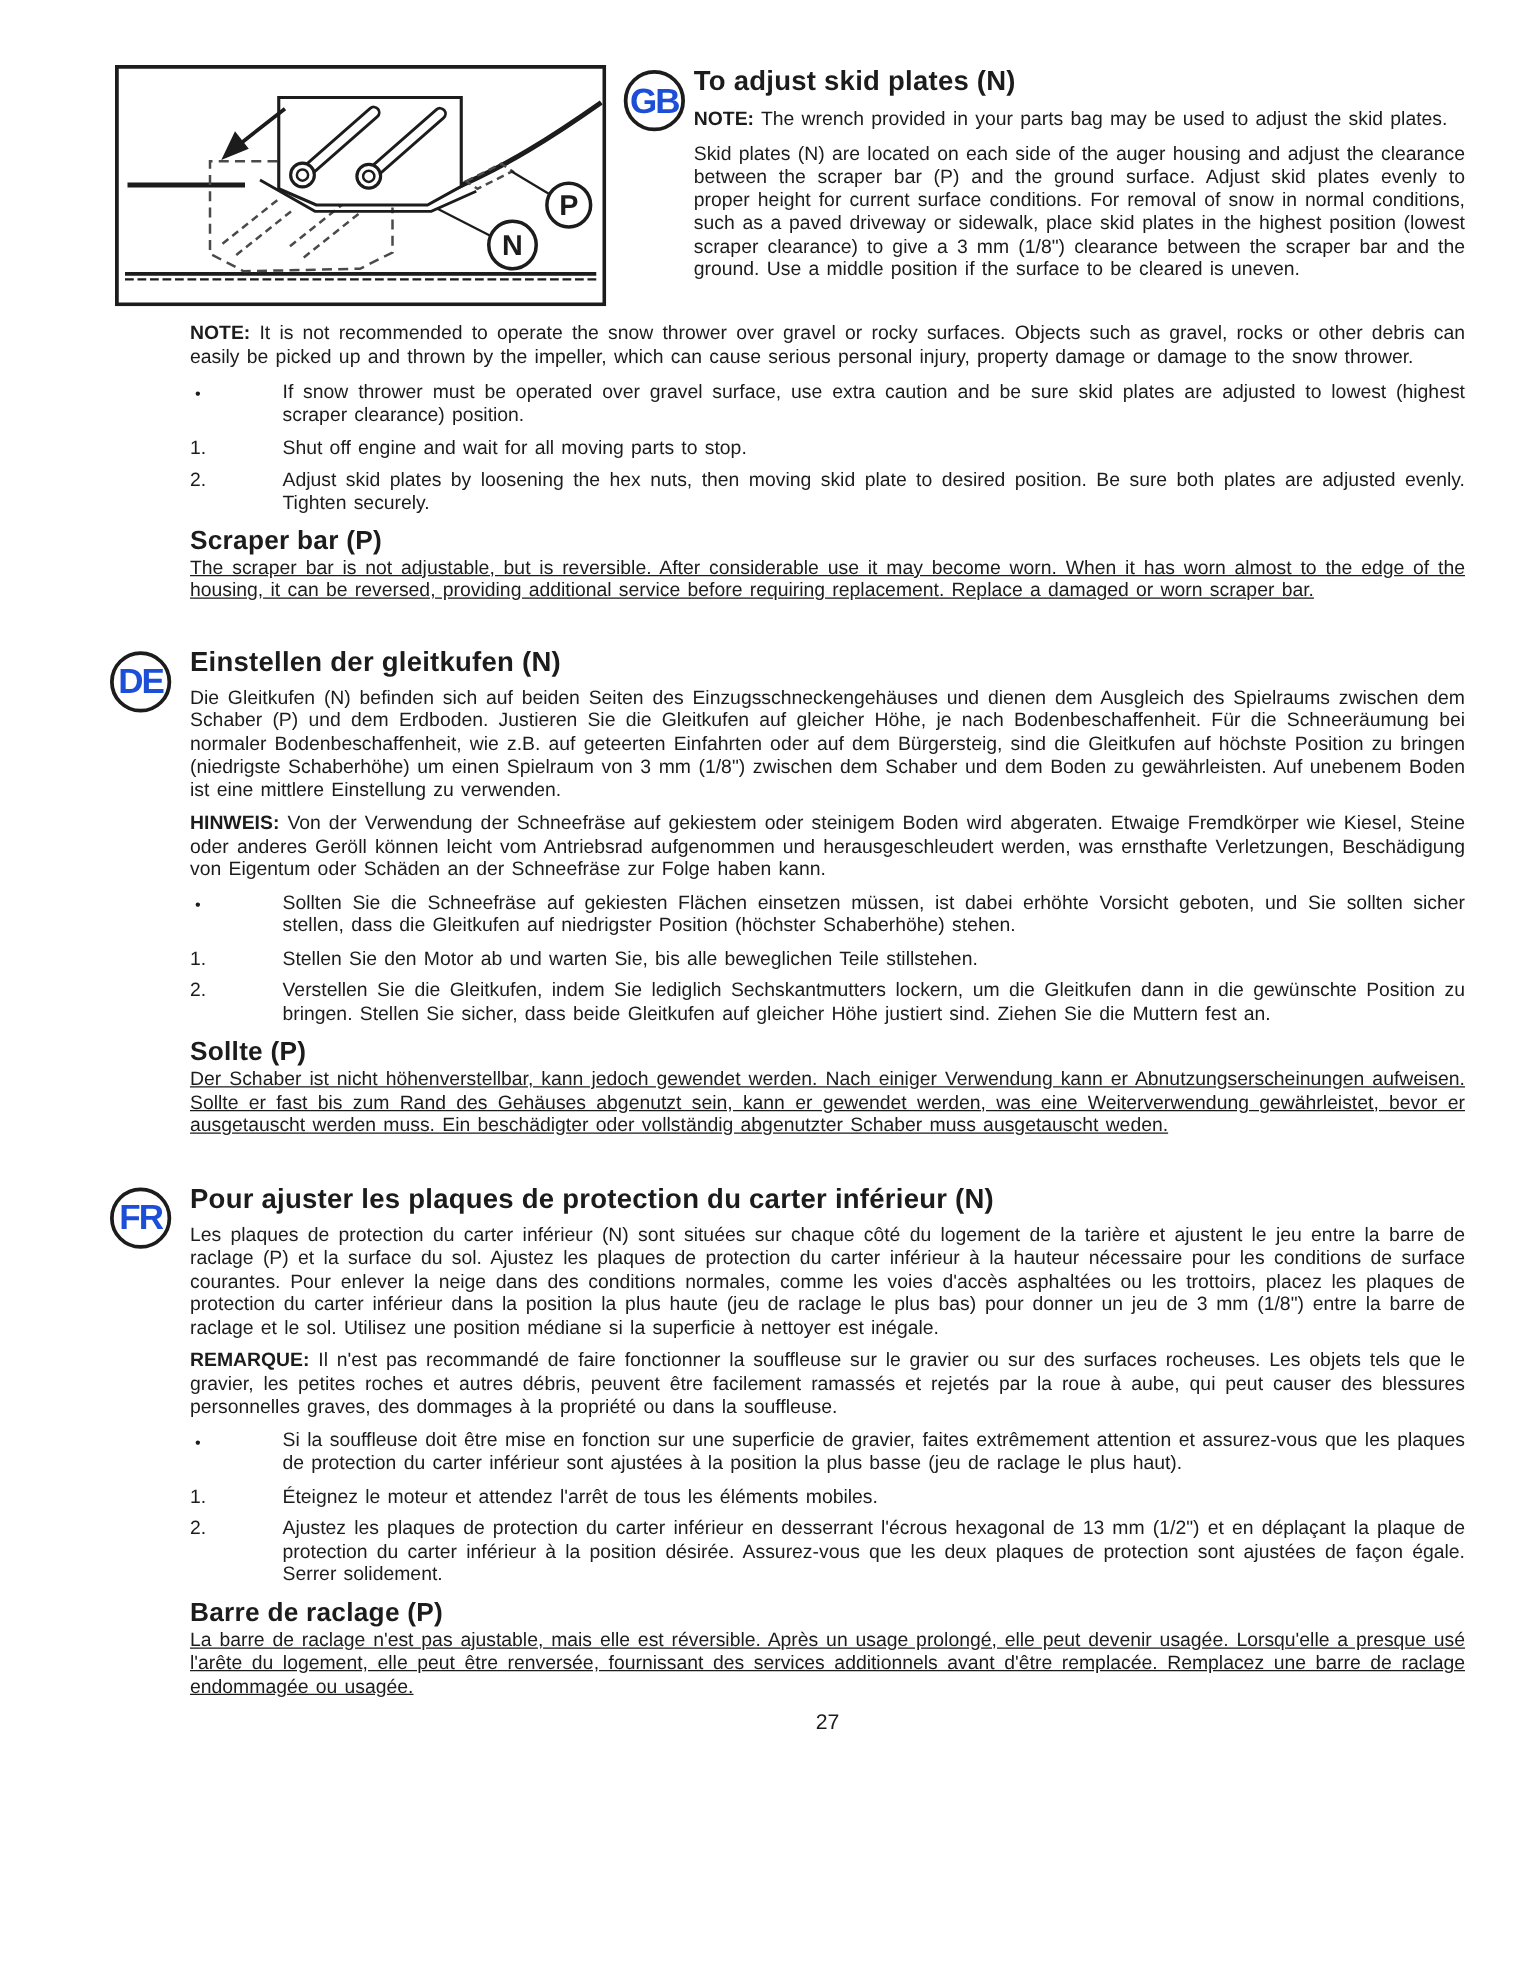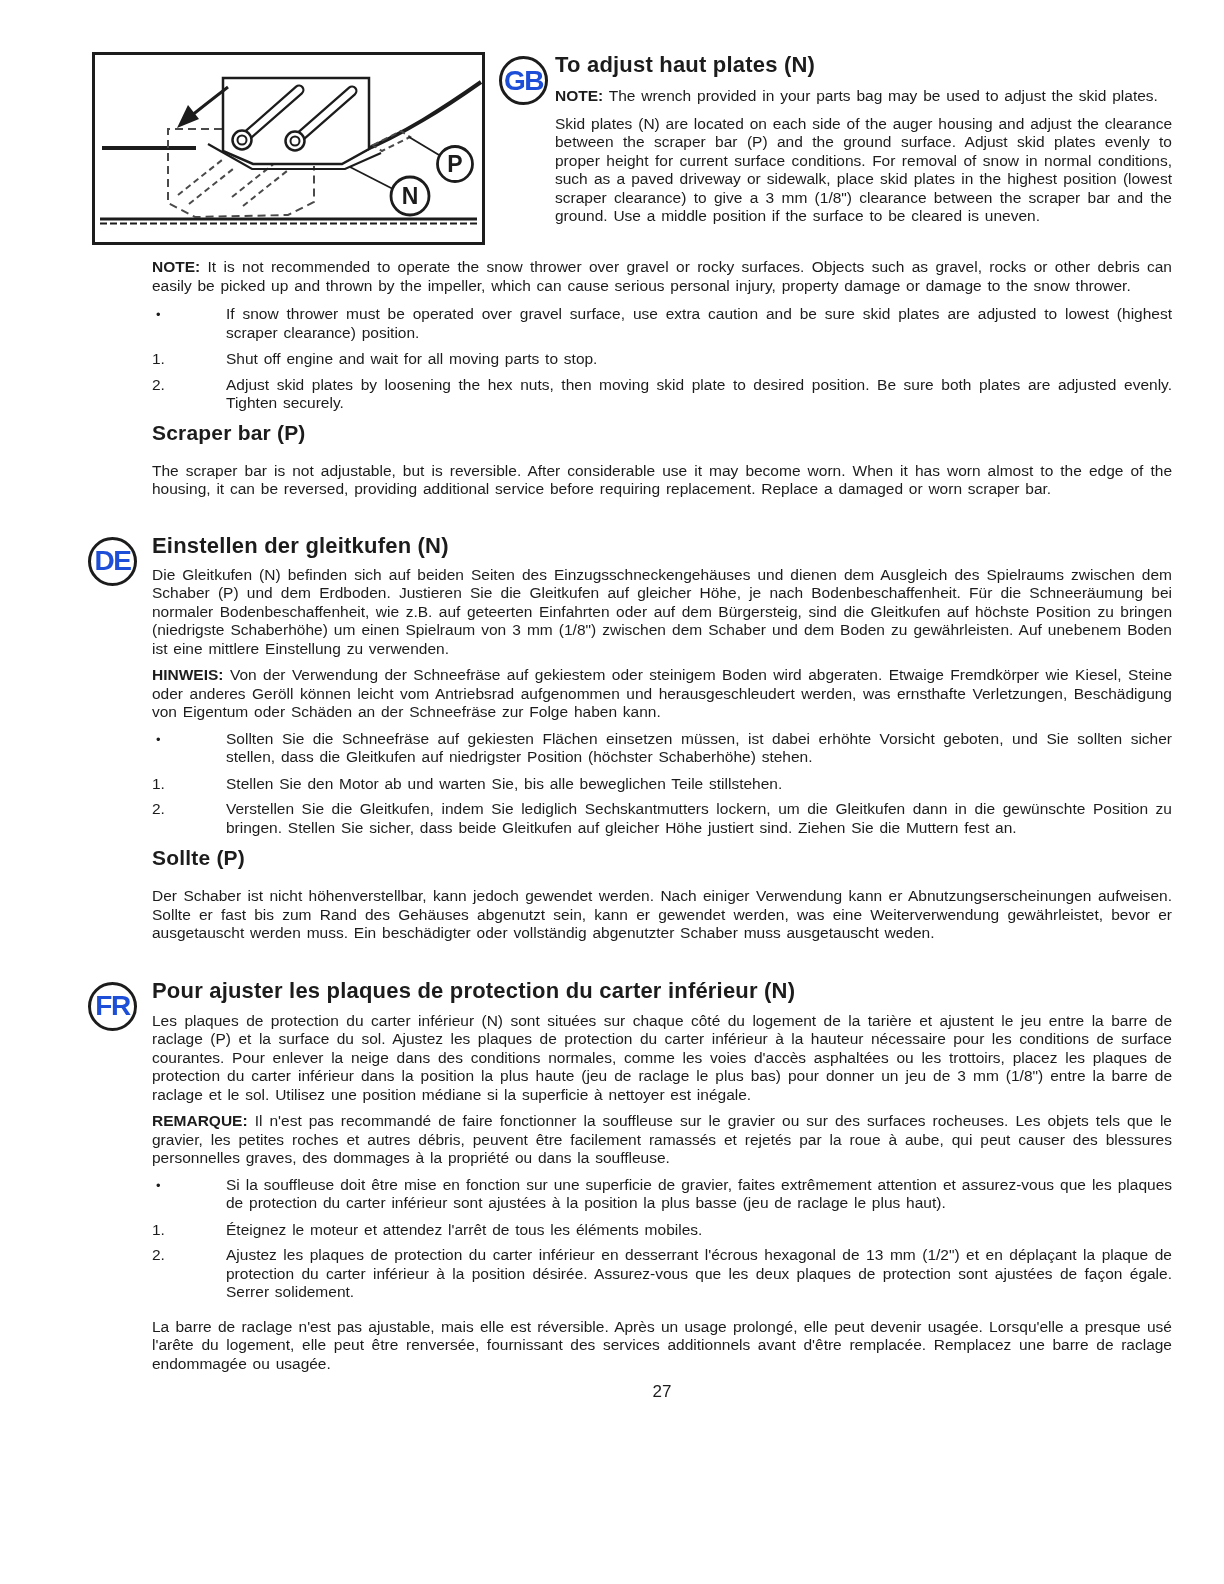--- a/index.html
+++ b/index.html
@@ -57,21 +57,21 @@
   .main { position: absolute; left: 152px; top: 258px; width: 1020px; }
   .sec { position: relative; }
   .sec-badge { position: absolute; left: -64px; top: 4px; }
   .li { display: flex; margin: 0; }
   .li .marker { flex: 0 0 38px; font-size: 15.5px; line-height: 18.5px; }
   .li .marker.bullet { font-size: 13px; padding-top: 1px; padding-left: 4px; }
   .li .txt { flex: 1; margin-left: 36px; }
   .mt10 { margin-top: 10px; }
   .mt8 { margin-top: 8px; }
   .mt7 { margin-top: 7px; }
-  .mt4 { margin-top: 16px; }
+  .mt4 { margin-top: 0; text-decoration: underline; }
   .mt1 { margin-top: 1px; }
   .sec-de { margin-top: 34px; }
   .sec-fr { margin-top: 35px; }
   .page-num {
     margin-top: 9px;
     text-align: center;
     font-size: 17px;
     line-height: 20px;
   }
   svg text { font-family: "Liberation Sans", "DejaVu Sans", sans-serif; }
@@ -120,21 +120,21 @@
       <circle cx="363" cy="112" r="17.5" fill="#ffffff" stroke="#1c1c1c" stroke-width="2.8"></circle>
       <text x="363" y="120" text-anchor="middle" font-size="23" font-weight="bold" fill="#1c1c1c">P</text>
     </svg>
   </div>
 
   <div class="badge gb-badge">
     <span>GB</span>
   </div>
 
   <div class="en-col">
-    <h1 class="h1">To adjust haut plates (N)</h1>
+    <h1 class="h1">To adjust skid plates (N)</h1>
     <p class="p"><b>NOTE:</b> <span>The wrench provided in your parts bag may be used to adjust the skid plates.</span></p>
     <p class="p">Skid plates (N) are located on each side of the auger housing and adjust the clearance between the scraper bar (P) and the ground surface. Adjust skid plates evenly to proper height for current surface conditions. For removal of snow in normal conditions, such as a paved driveway or sidewalk, place skid plates in the highest position (lowest scraper clearance) to give a 3 mm (1/8") clearance between the scraper bar and the ground.  Use a middle position if the surface to be cleared is uneven.</p>
   </div>
 
   <div class="main">
 
     <div class="sec">
       <p class="p"><b>NOTE:</b> <span>It is not recommended to operate the snow thrower over gravel or rocky surfaces. Objects such as gravel, rocks or other debris can easily be picked up and thrown by the impeller, which can cause serious personal injury, property damage or damage to the snow thrower.</span></p>
       <div class="li mt10">
         <span class="marker bullet">•</span>
@@ -187,19 +187,20 @@
         <p class="p txt">Si la souffleuse doit être mise en fonction sur une superficie de gravier, faites extrêmement attention et assurez-vous que les plaques de protection du carter inférieur sont ajustées à la position la plus basse (jeu de raclage le plus haut).</p>
       </div>
       <div class="li mt8">
         <span class="marker">1.</span>
         <p class="p txt">Éteignez le moteur et attendez l'arrêt de tous les éléments mobiles.</p>
       </div>
       <div class="li mt7">
         <span class="marker">2.</span>
         <p class="p txt">Ajustez les plaques de protection du carter inférieur en desserrant l'écrous hexagonal de 13 mm (1/2") et en déplaçant la plaque de protection du carter inférieur à la position désirée. Assurez-vous que les deux plaques de protection sont ajustées de façon égale. Serrer solidement.</p>
       </div>
+      <h2 class="h2 mt8">Barre de raclage (P)</h2>
       <p class="p mt4">La barre de raclage n'est pas ajustable, mais elle est réversible. Après un usage prolongé, elle peut devenir usagée. Lorsqu'elle a presque usé l'arête du logement, elle peut être renversée, fournissant des services additionnels avant d'être remplacée. Remplacez une barre de raclage endommagée ou usagée.</p>
     </div>
 
     <div class="page-num">27</div>
   </div>
 
 </div>
 
 </body></html>

